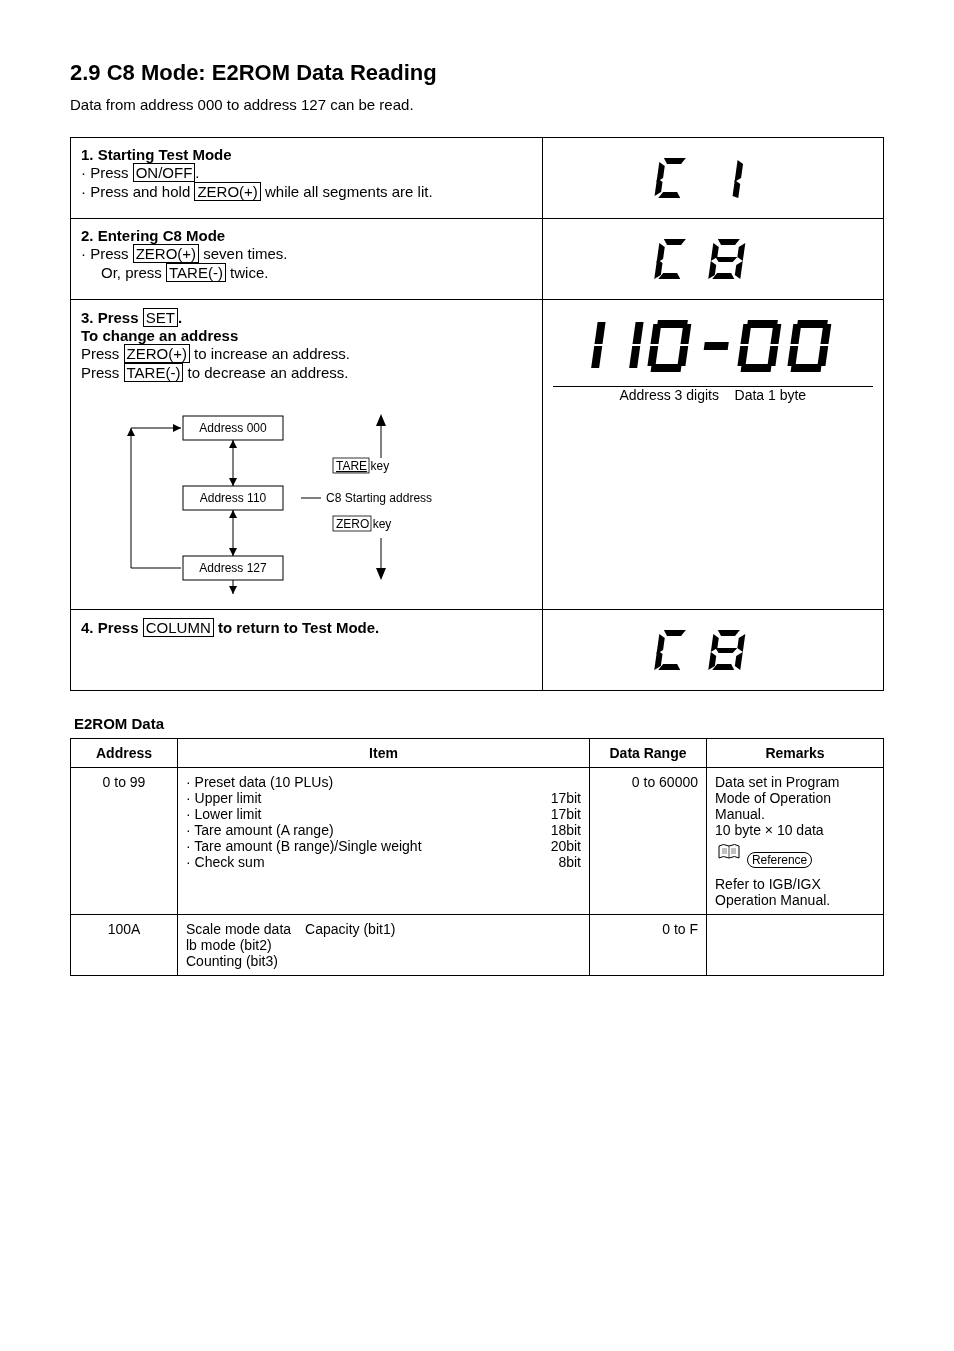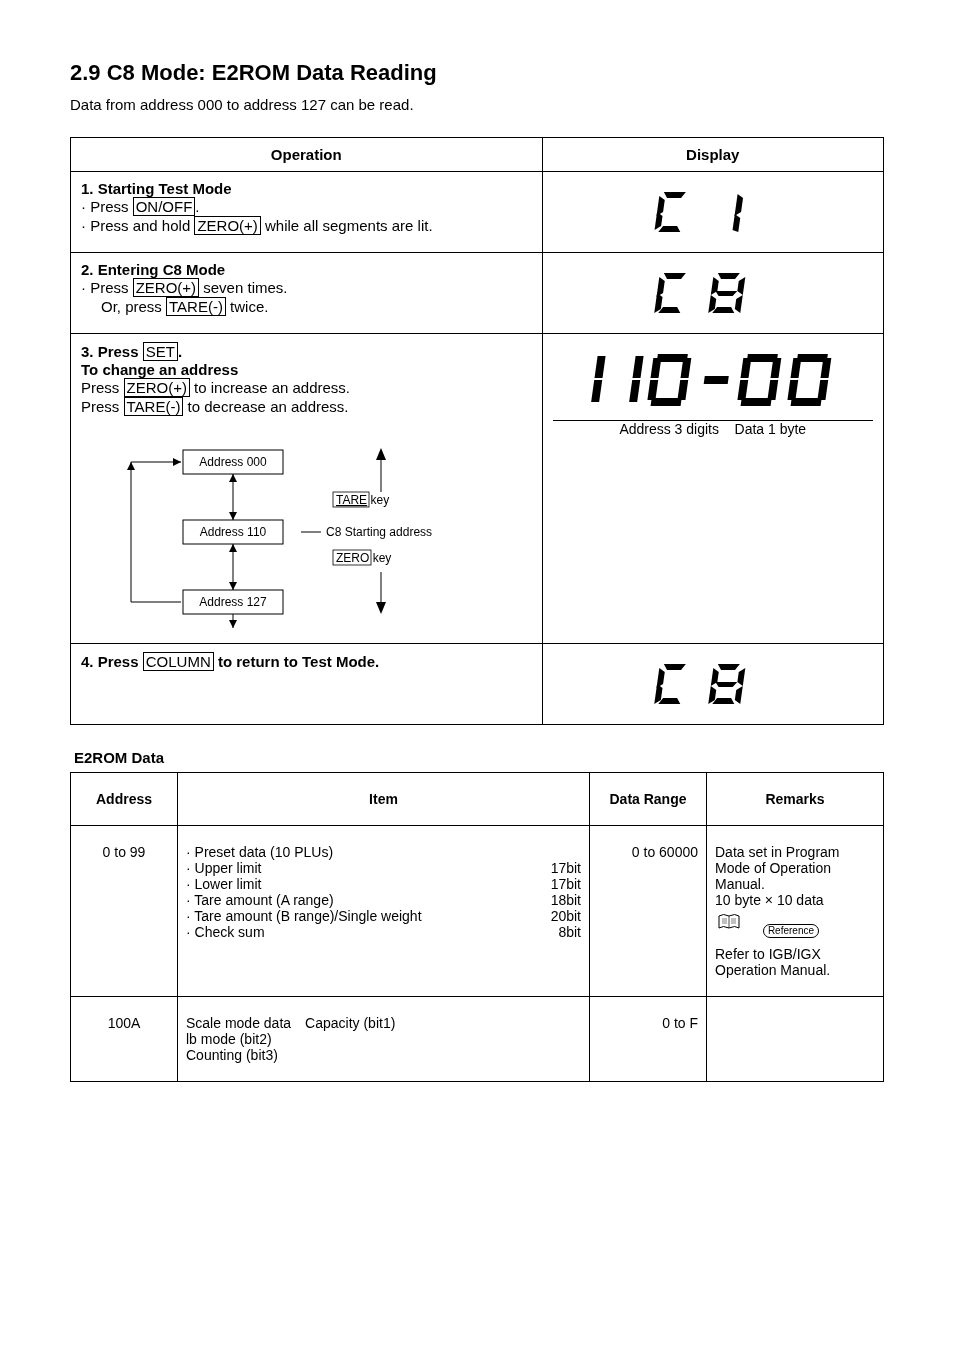--- a/index.html
+++ b/index.html
@@ -58,57 +58,53 @@
   }
 
   
   .subheading { font-weight: bold; margin: 20px 0 6px 4px; }
   table.data {
     border-collapse: collapse;
     width: 100%;
   }
   table.data th, table.data td {
     border: 1.3px solid #000;
-    padding: 18px 8px;
+    padding: 6px 8px;
     font-size: 14px;
     vertical-align: top;
   }
   table.data th {
     text-align: center;
     font-weight: bold;
   }
   .addr-c { text-align:center; width: 90px;}
   .range-c { text-align:right; width: 100px;}
   .rem-c { width: 160px;}
   .item-left { float:left; }
   .item-right { float:right; }
   .clearfix::after{content:"";display:table;clear:both;}
   .ref-icon {
     border: 1px solid #000;
     border-radius: 10px;
-    font-size: 10px;
+    font-size: 12px;
     padding: 1px 4px;
     display: inline-block;
     line-height: 1;
-    margin: 4px 16px;
+    margin: 4px 0;
   }
   svg text { font-family: Arial, sans-serif; }
 </style>
 </head>
 <body>
 
 <h2>2.9   C8 Mode: E2ROM Data Reading</h2>
 <div class="intro">Data from address 000 to address 127 can be read.</div>
 
 <table class="op-display">
   <tbody>
-      <tr>
-    <th class="op-col">Operation</th>
-    <th class="dis-col">Display</th>
-  </tr>
 
   <tr>
     <td>
       <div class="step-title">1.  Starting Test Mode</div>
       <div>
         <span>· Press </span><span class="btn">ON/OFF</span><span>.</span>
       </div>
       <div>
         <span>· Press and hold </span><span class="btn">ZERO(+)</span><span> while all segments are lit.</span>
       </div>

